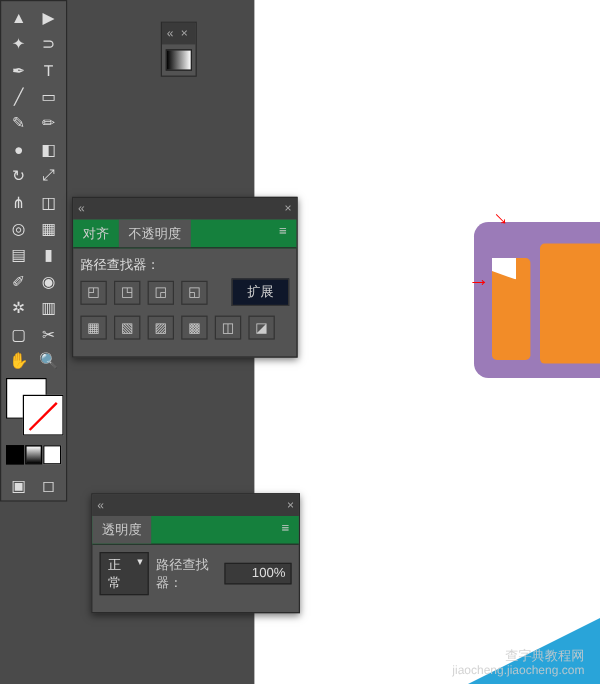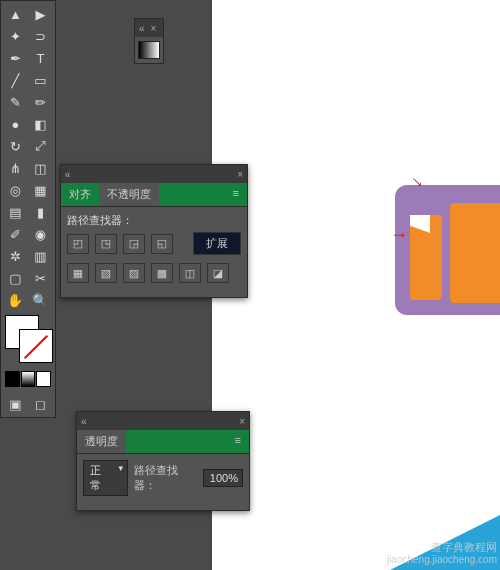--- a/index.html
+++ b/index.html
@@ -21,32 +21,32 @@
 .tabs{display:flex;background:#15803d;border-bottom:1px solid #2a2a2a}
 .tab{padding:4px 8px;font-size:11px;cursor:pointer}
 .tab.active{background:#535353}
 .panel-body{padding:6px}
 .lbl{font-size:11px;color:#ddd;margin-bottom:4px;display:block}
 .btnrow{display:flex;gap:6px;align-items:center;margin-bottom:8px}
 .ibtn{width:22px;height:20px;background:#535353;border:1px solid #333;display:flex;align-items:center;justify-content:center;cursor:pointer;font-size:11px}
 .wbtn{padding:3px 12px;background:#0f172a;border:1px solid #333;cursor:pointer;font-size:11px}
 .sel{background:#3a3a3a;border:1px solid #222;padding:2px 16px 2px 6px;font-size:11px;color:#ddd;position:relative}
 .sel::after{content:"▾";position:absolute;right:4px;top:2px;font-size:9px}
-.inp{background:#3a3a3a;border:1px solid #222;padding:2px 4px;width:40px;color:#ddd;font-size:11px;text-align:right}
+.inp{background:#3a3a3a;border:1px solid #222;padding:2px 4px;width:56px;color:#ddd;font-size:11px;text-align:right}
 .mini-panel{position:absolute;width:30px;background:#535353;border:1px solid #2a2a2a}
 .mini-panel .grad{width:22px;height:18px;margin:4px auto;background:linear-gradient(to right,#000,#fff);border:1px solid #222}
 
 .art{position:absolute;left:395px;top:185px}
 .purple{width:120px;height:130px;background:#9b7bb8;border-radius:12px 0 0 12px}
 .orange1{position:absolute;left:15px;top:30px;width:32px;height:85px;background:#f28c28;border-radius:4px}
 .orange1::before{content:"";position:absolute;top:0;left:0;width:20px;height:18px;background:#fff;clip-path:polygon(0 0,100% 0,100% 100%,0 60%)}
 .orange2{position:absolute;left:55px;top:18px;width:60px;height:100px;background:#f28c28;border-radius:4px 0 0 4px}
 .arrow{position:absolute;color:red;font-size:18px;font-weight:bold}
 .tri{position:absolute;right:0;bottom:0;width:0;height:0;border-left:110px solid transparent;border-bottom:55px solid #29a4d9}
-.wm{position:absolute;right:3px;bottom:4px;color:#fff;font-size:13px;opacity:.85;text-align:right;line-height:1.2}
+.wm{position:absolute;right:13px;bottom:4px;color:#fff;font-size:13px;opacity:.85;text-align:right;line-height:1.2}
 </style>
 </head>
 <body>
 
 <div class="canvas"></div>
 
 <div class="art">
   <div class="purple"></div>
   <div class="orange1"></div>
   <div class="orange2"></div>

